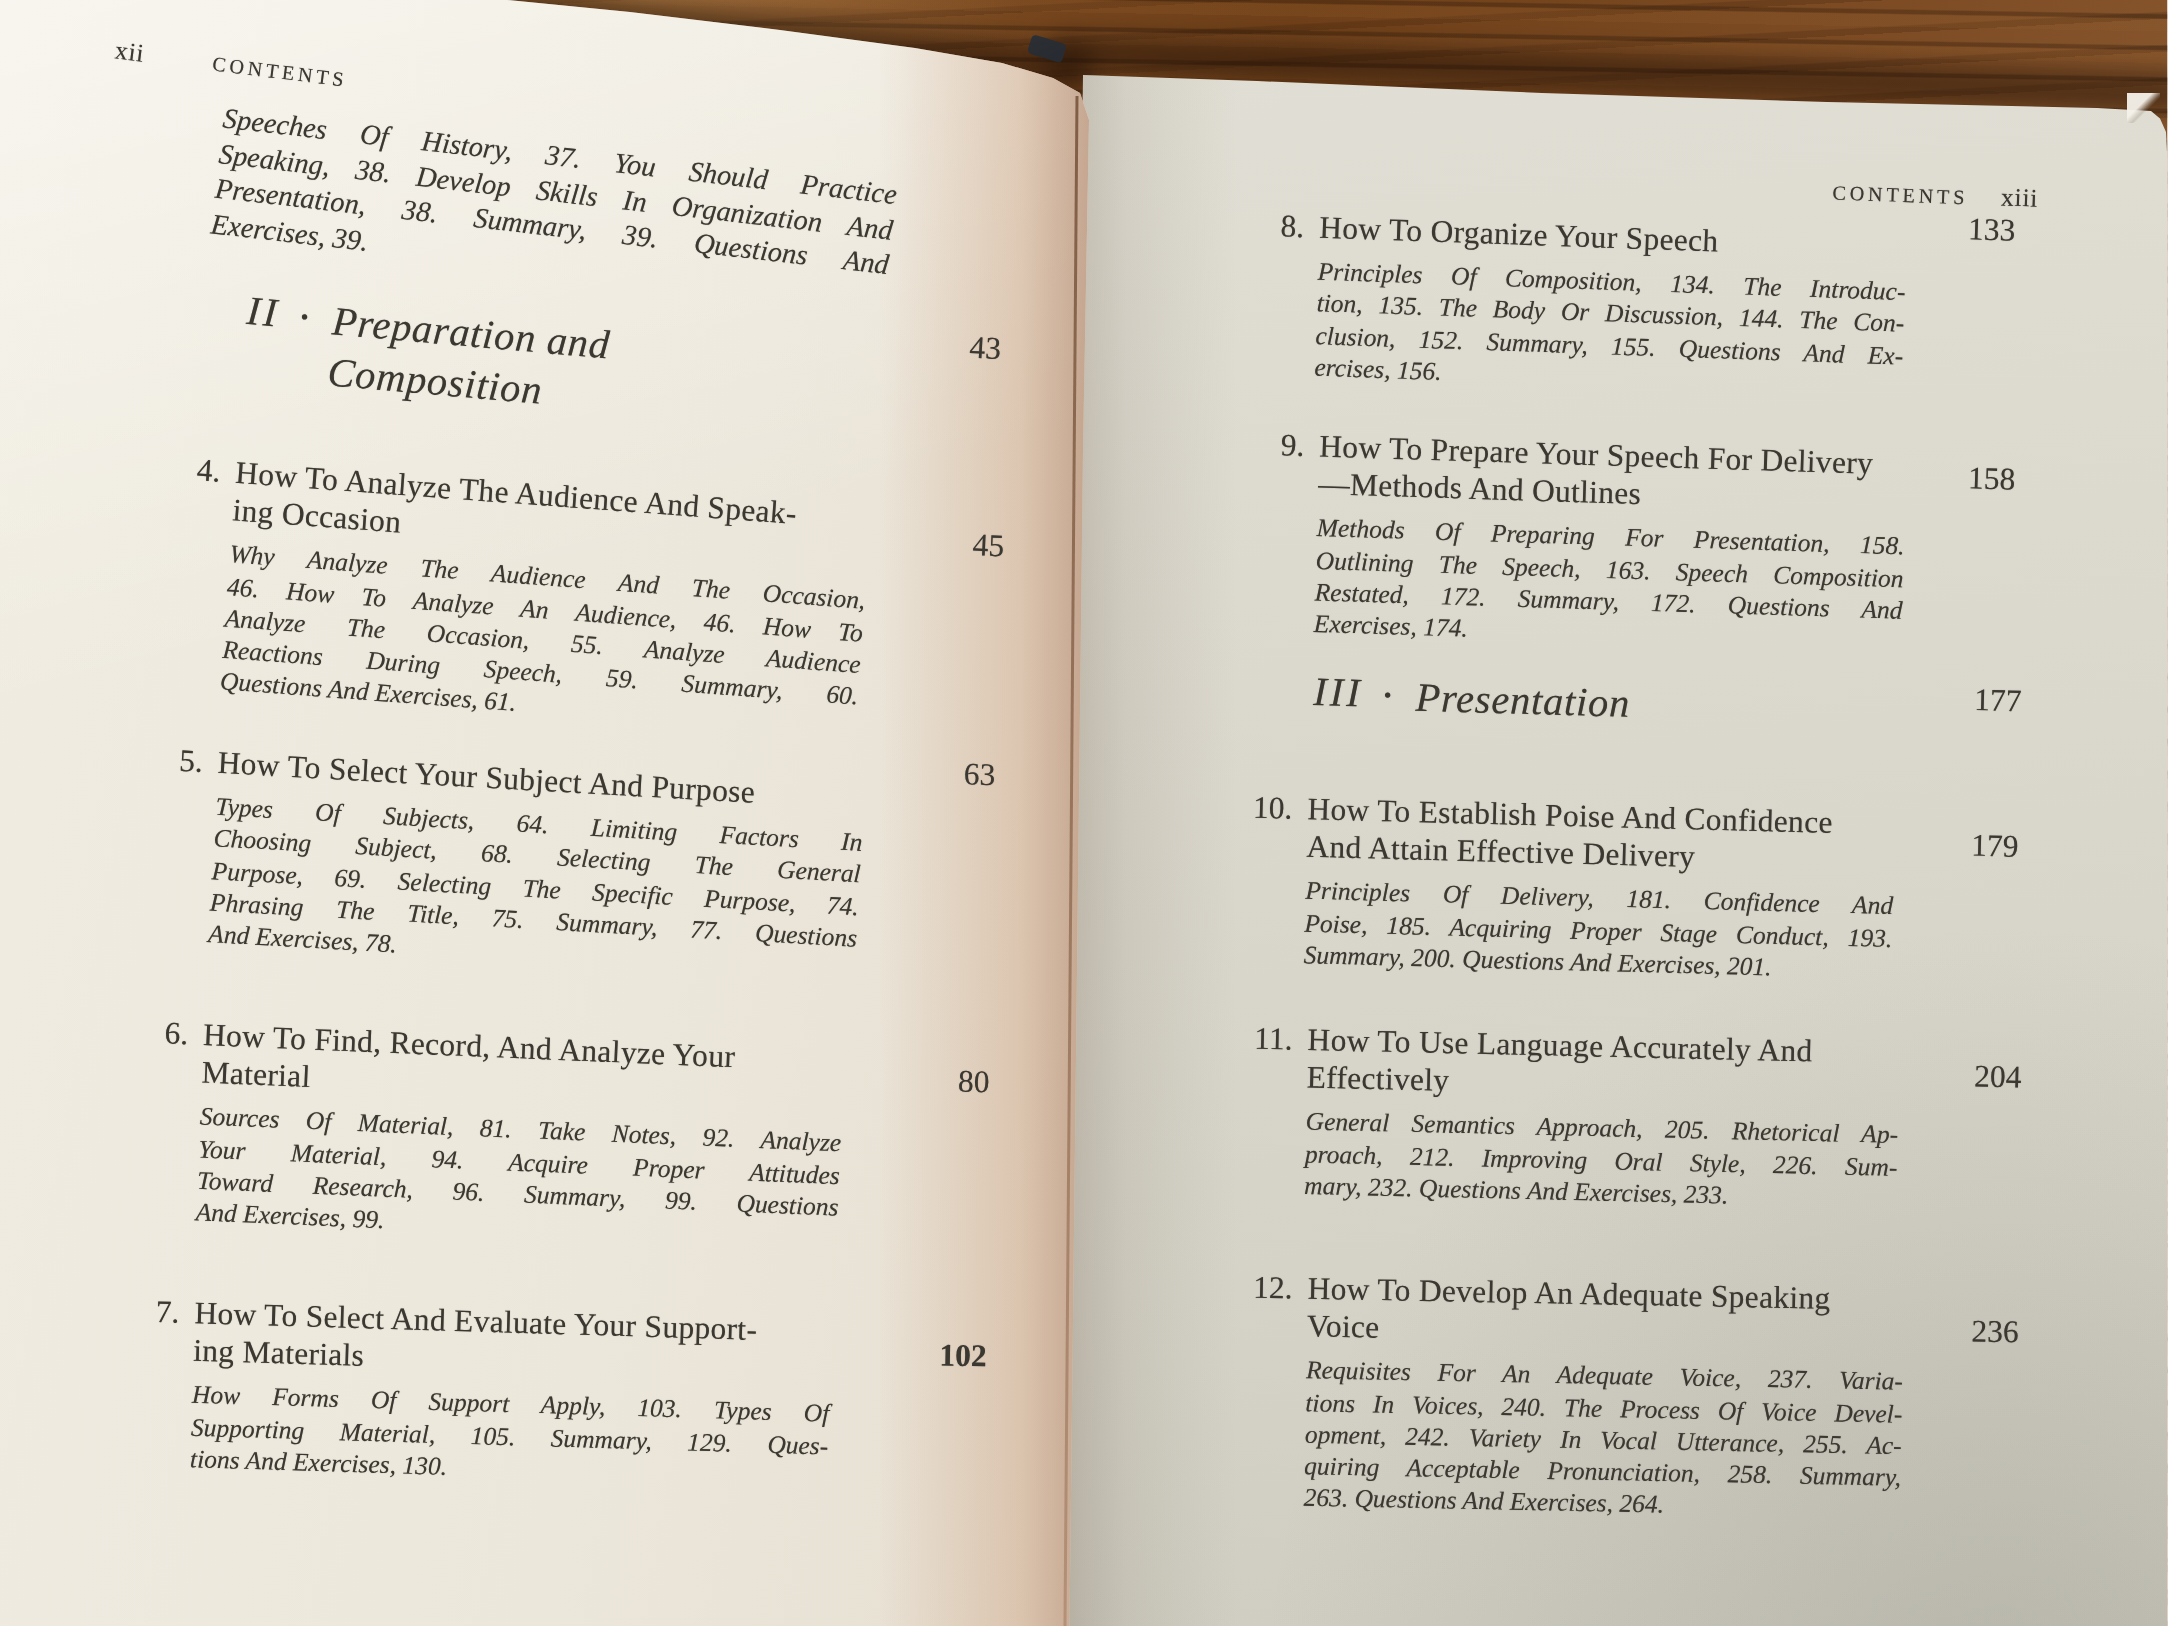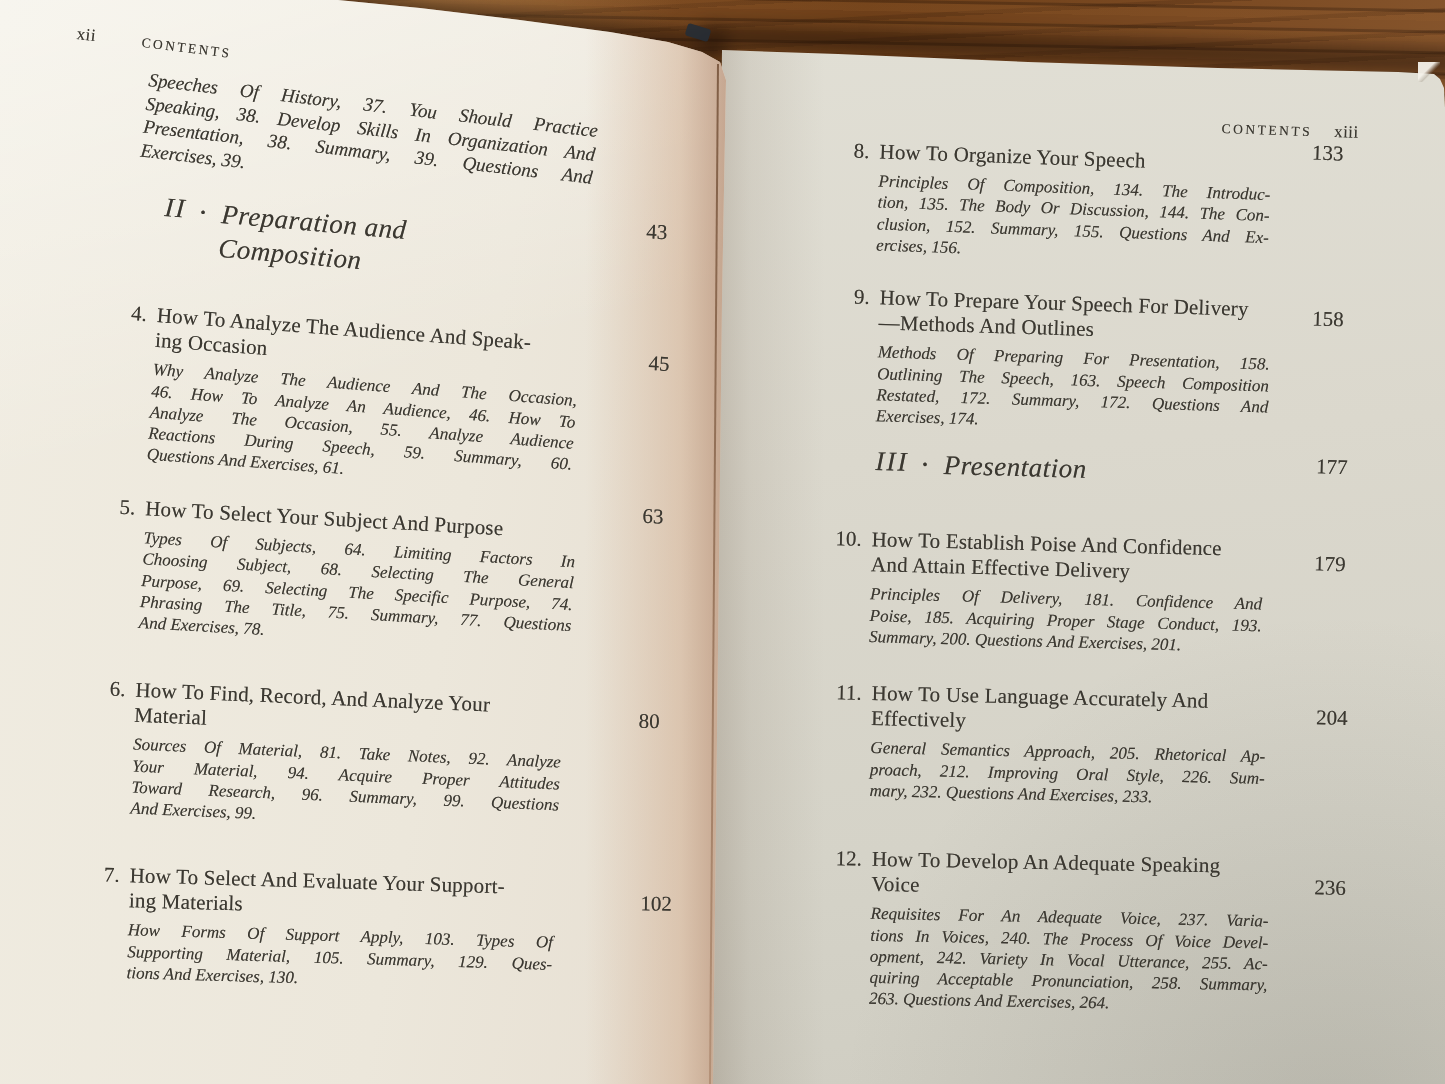--- a/index.html
+++ b/index.html
@@ -148,21 +148,21 @@
     <div class="title">
       <div>How To Select And Evaluate Your Support-</div>
       <div>ing Materials</div>
     </div>
     <div class="topics" style="width:425px;">
       <div class="tline">How Forms Of Support Apply, 103. Types Of</div>
       <div class="tline">Supporting Material, 105. Summary, 129. Ques-</div>
       <div class="tlast">tions And Exercises, 130.</div>
     </div>
   </div>
-  <div class="pagenum ink" style="left:626px;top:891px;--rot:1deg;">102</div>
+  <div class="pagenum ink" style="left:612px;top:891px;font-weight:bold;--rot:1deg;">102</div>
 
   <div class="abs ink runhead" style="left:1222px;top:118px;--rot:2deg;">
     <span class="caps">CONTENTS</span><span style="margin-left:22px;">xiii</span>
   </div>
 
   <div class="abs ink entry" style="left:838px;top:138px;width:446px;--rot:2deg;--numw:32px;">
     <div class="num">8.</div>
     <div class="title">
       <div>How To Organize Your Speech</div>
     </div>

